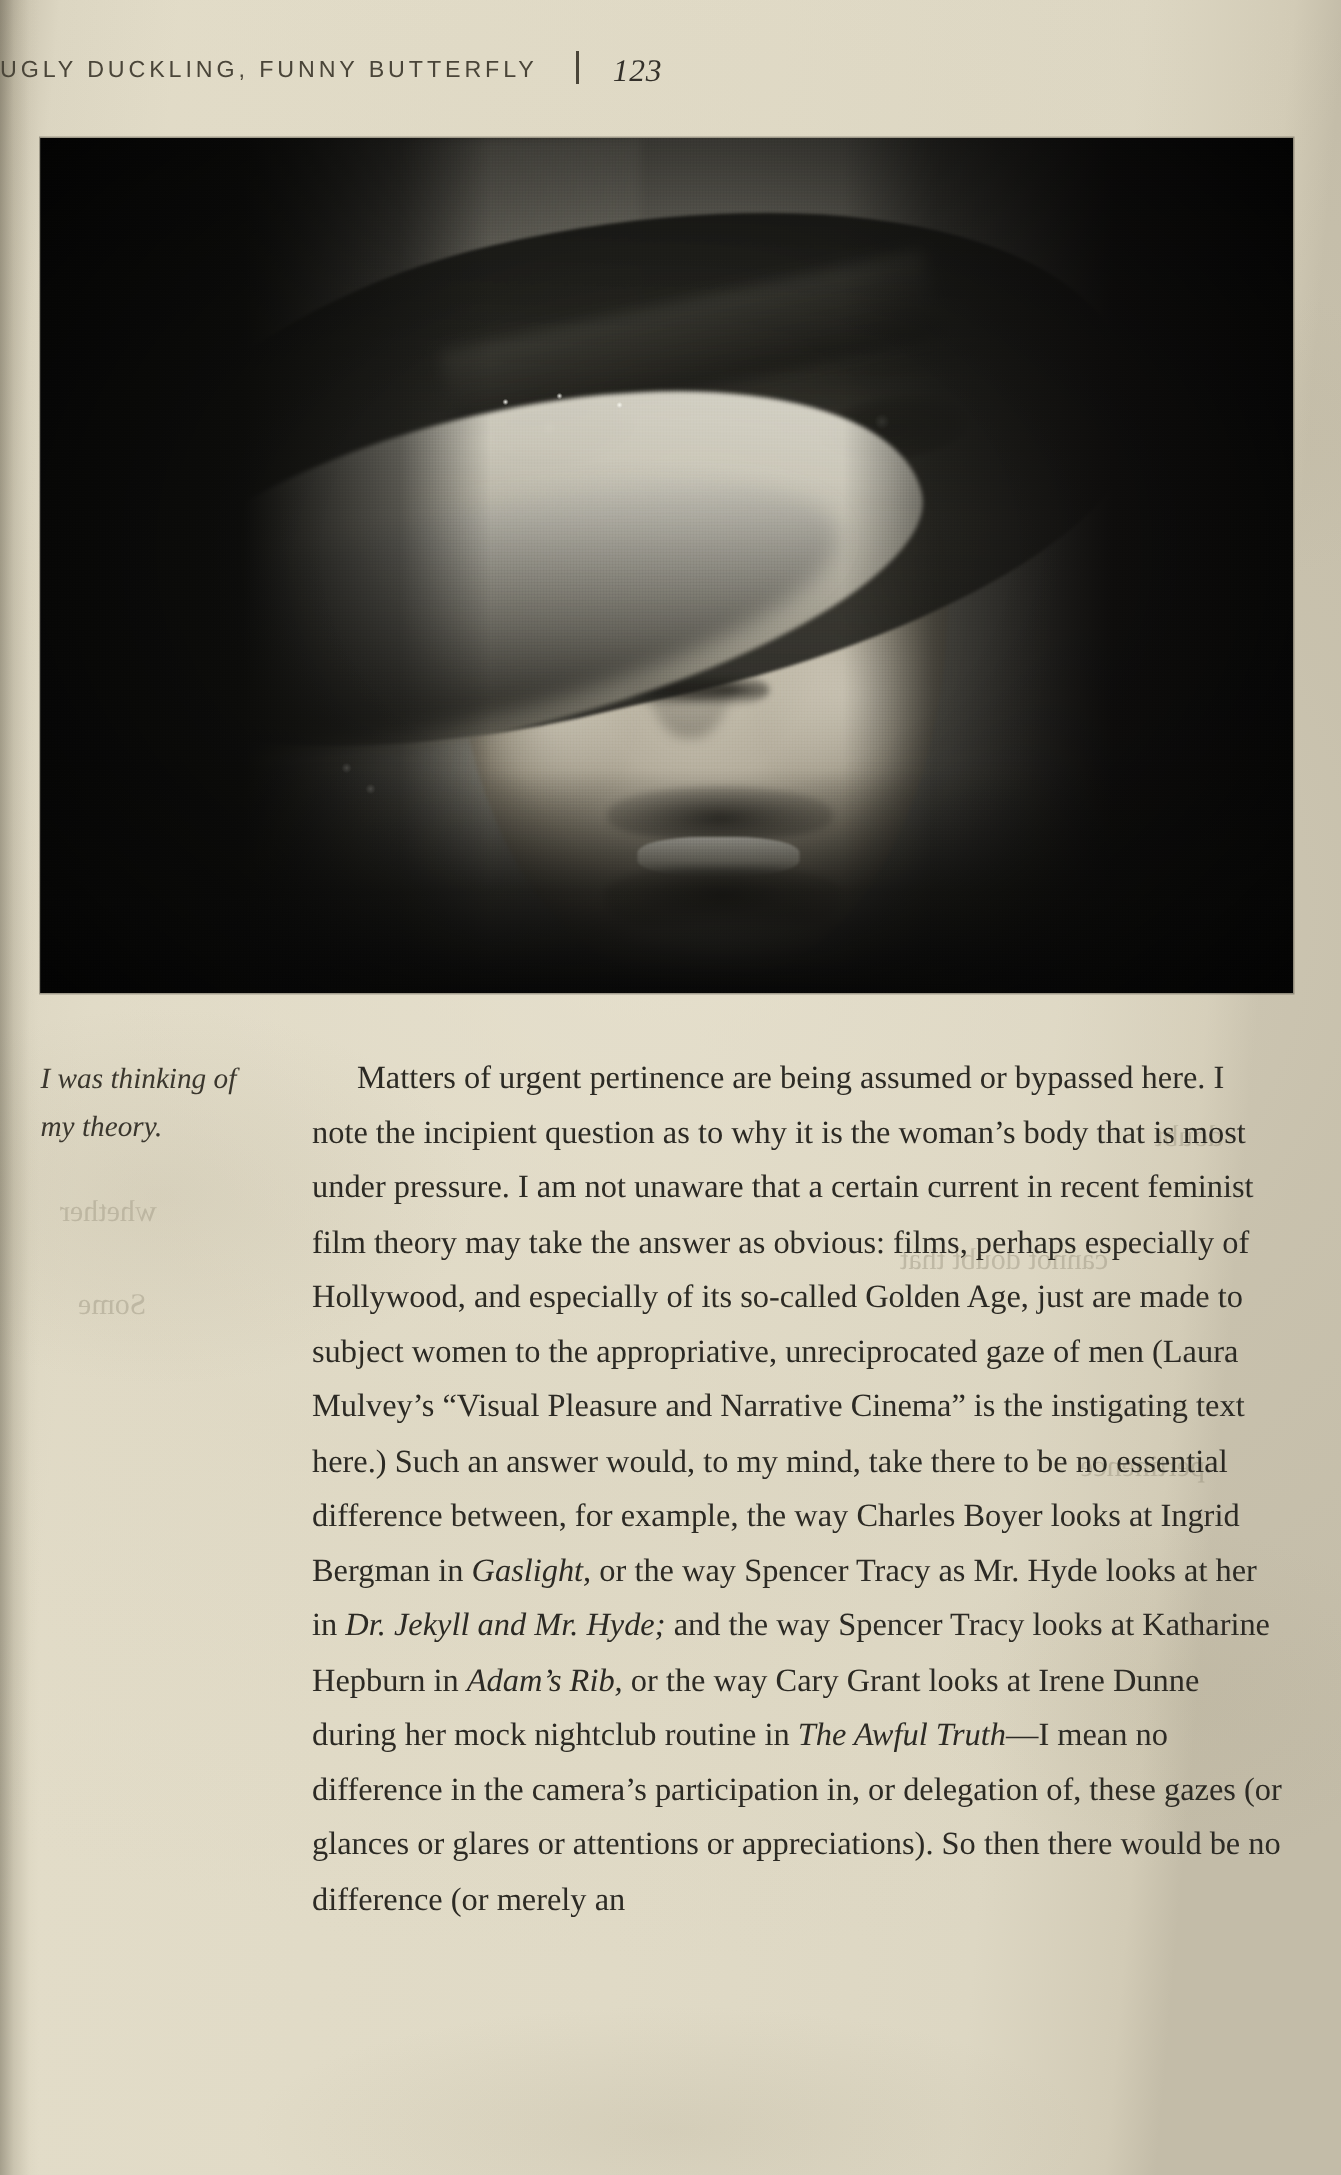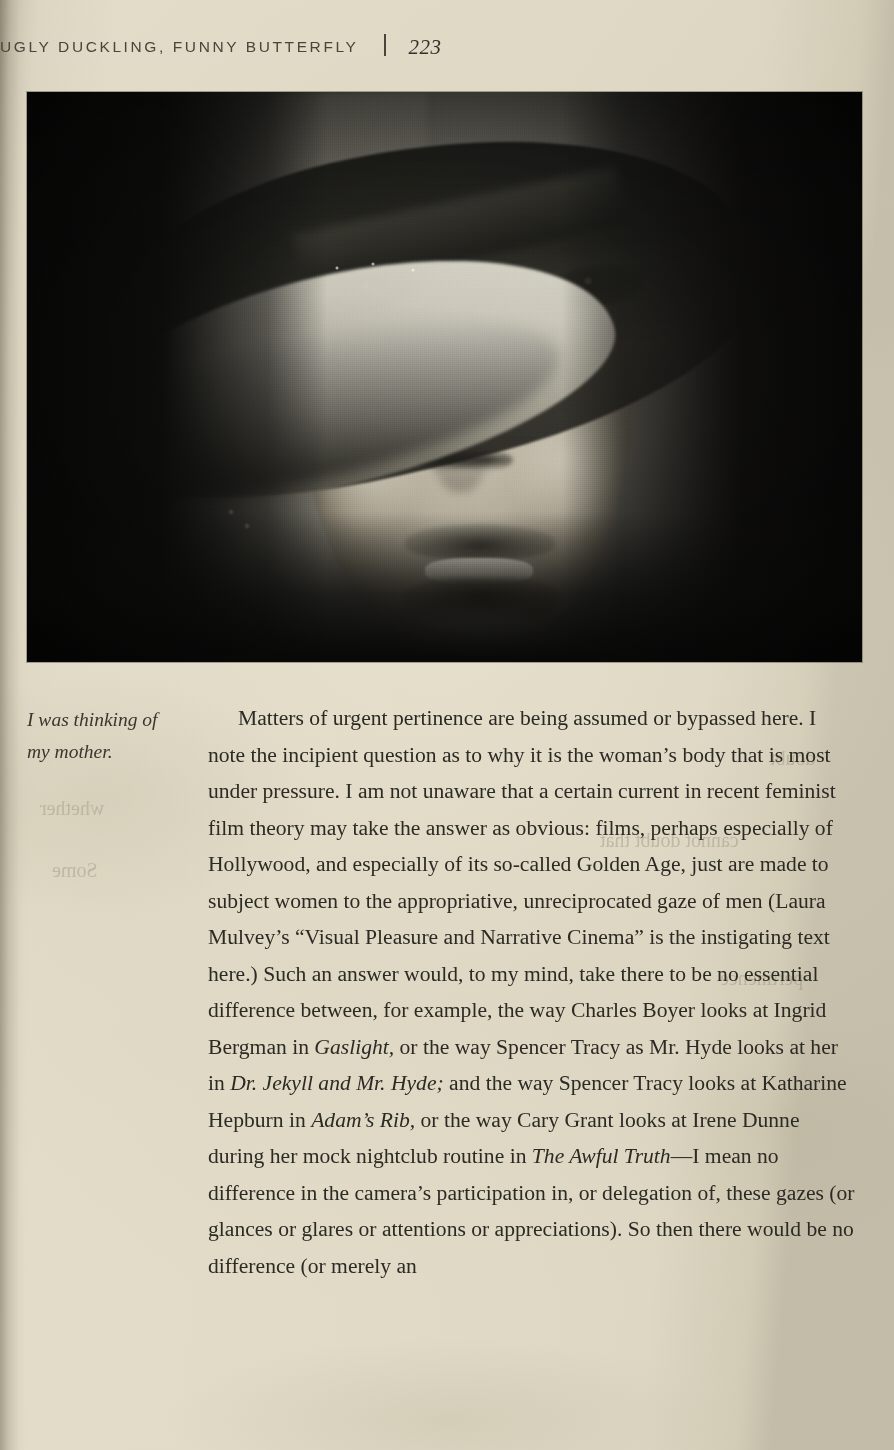--- a/index.html
+++ b/index.html
@@ -350,21 +350,21 @@
 
   <div class="bleed" style="left:770px; top:740px;">doubt</div>
   <div class="bleed" style="left:40px; top:790px;">whether</div>
   <div class="bleed" style="left:600px; top:822px;">cannot doubt that</div>
   <div class="bleed" style="left:52px; top:852px;">Some</div>
   <div class="bleed" style="left:720px; top:960px;">pertinence</div>
 
   <div class="header">
     <span class="running-head">UGLY DUCKLING, FUNNY BUTTERFLY</span>
     <span class="head-rule"></span>
-    <span class="folio">223</span>
+    <span class="folio">123</span>
   </div>
 
   <div class="figure">
     <div class="photo">
       <div class="ph-bg"></div>
       <div class="ph-streak1"></div>
       <div class="ph-streak2"></div>
       <div class="ph-face"></div>
       <div class="ph-cheekL"></div>
       <div class="ph-cheekR"></div>
@@ -390,21 +390,21 @@
       <div class="ph-darkbottom"></div>
       <div class="ph-vignette"></div>
       <div class="ph-grain"></div>
     </div>
   </div>
 
   <div class="body-area">
 
     <div class="marginal">
       <div>I was thinking of</div>
-      <div>my mother.</div>
+      <div>my theory.</div>
     </div>
 
     <div class="maintext">
       <p class="indent"><span>Matters of urgent pertinence are being assumed or bypassed here. I note the incipient question as to why it is the woman’s body that is most under pressure. I am not unaware that a certain current in recent feminist film theory may take the answer as obvious: films, perhaps especially of Hollywood, and especially of its so-called Golden Age, just are made to subject women to the appropriative, unreciprocated gaze of men (Laura Mulvey’s “Visual Pleasure and Narrative Cinema” is the instigating text here.) Such an answer would, to my mind, take there to be no essential difference between, for example, the way Charles Boyer looks at Ingrid Bergman in </span><em>Gaslight,</em><span> or the way Spencer Tracy as Mr. Hyde looks at her in </span><em>Dr. Jekyll and Mr. Hyde;</em><span> and the way Spencer Tracy looks at Katharine Hepburn in </span><em>Adam’s Rib,</em><span> or the way Cary Grant looks at Irene Dunne during her mock nightclub routine in </span><em>The Awful Truth</em><span>—I mean no difference in the camera’s participation in, or delegation of, these gazes (or glances or glares or attentions or appreciations). So then there would be no difference (or merely an</span></p>
     </div>
 
   </div>
 
 </div>
 

